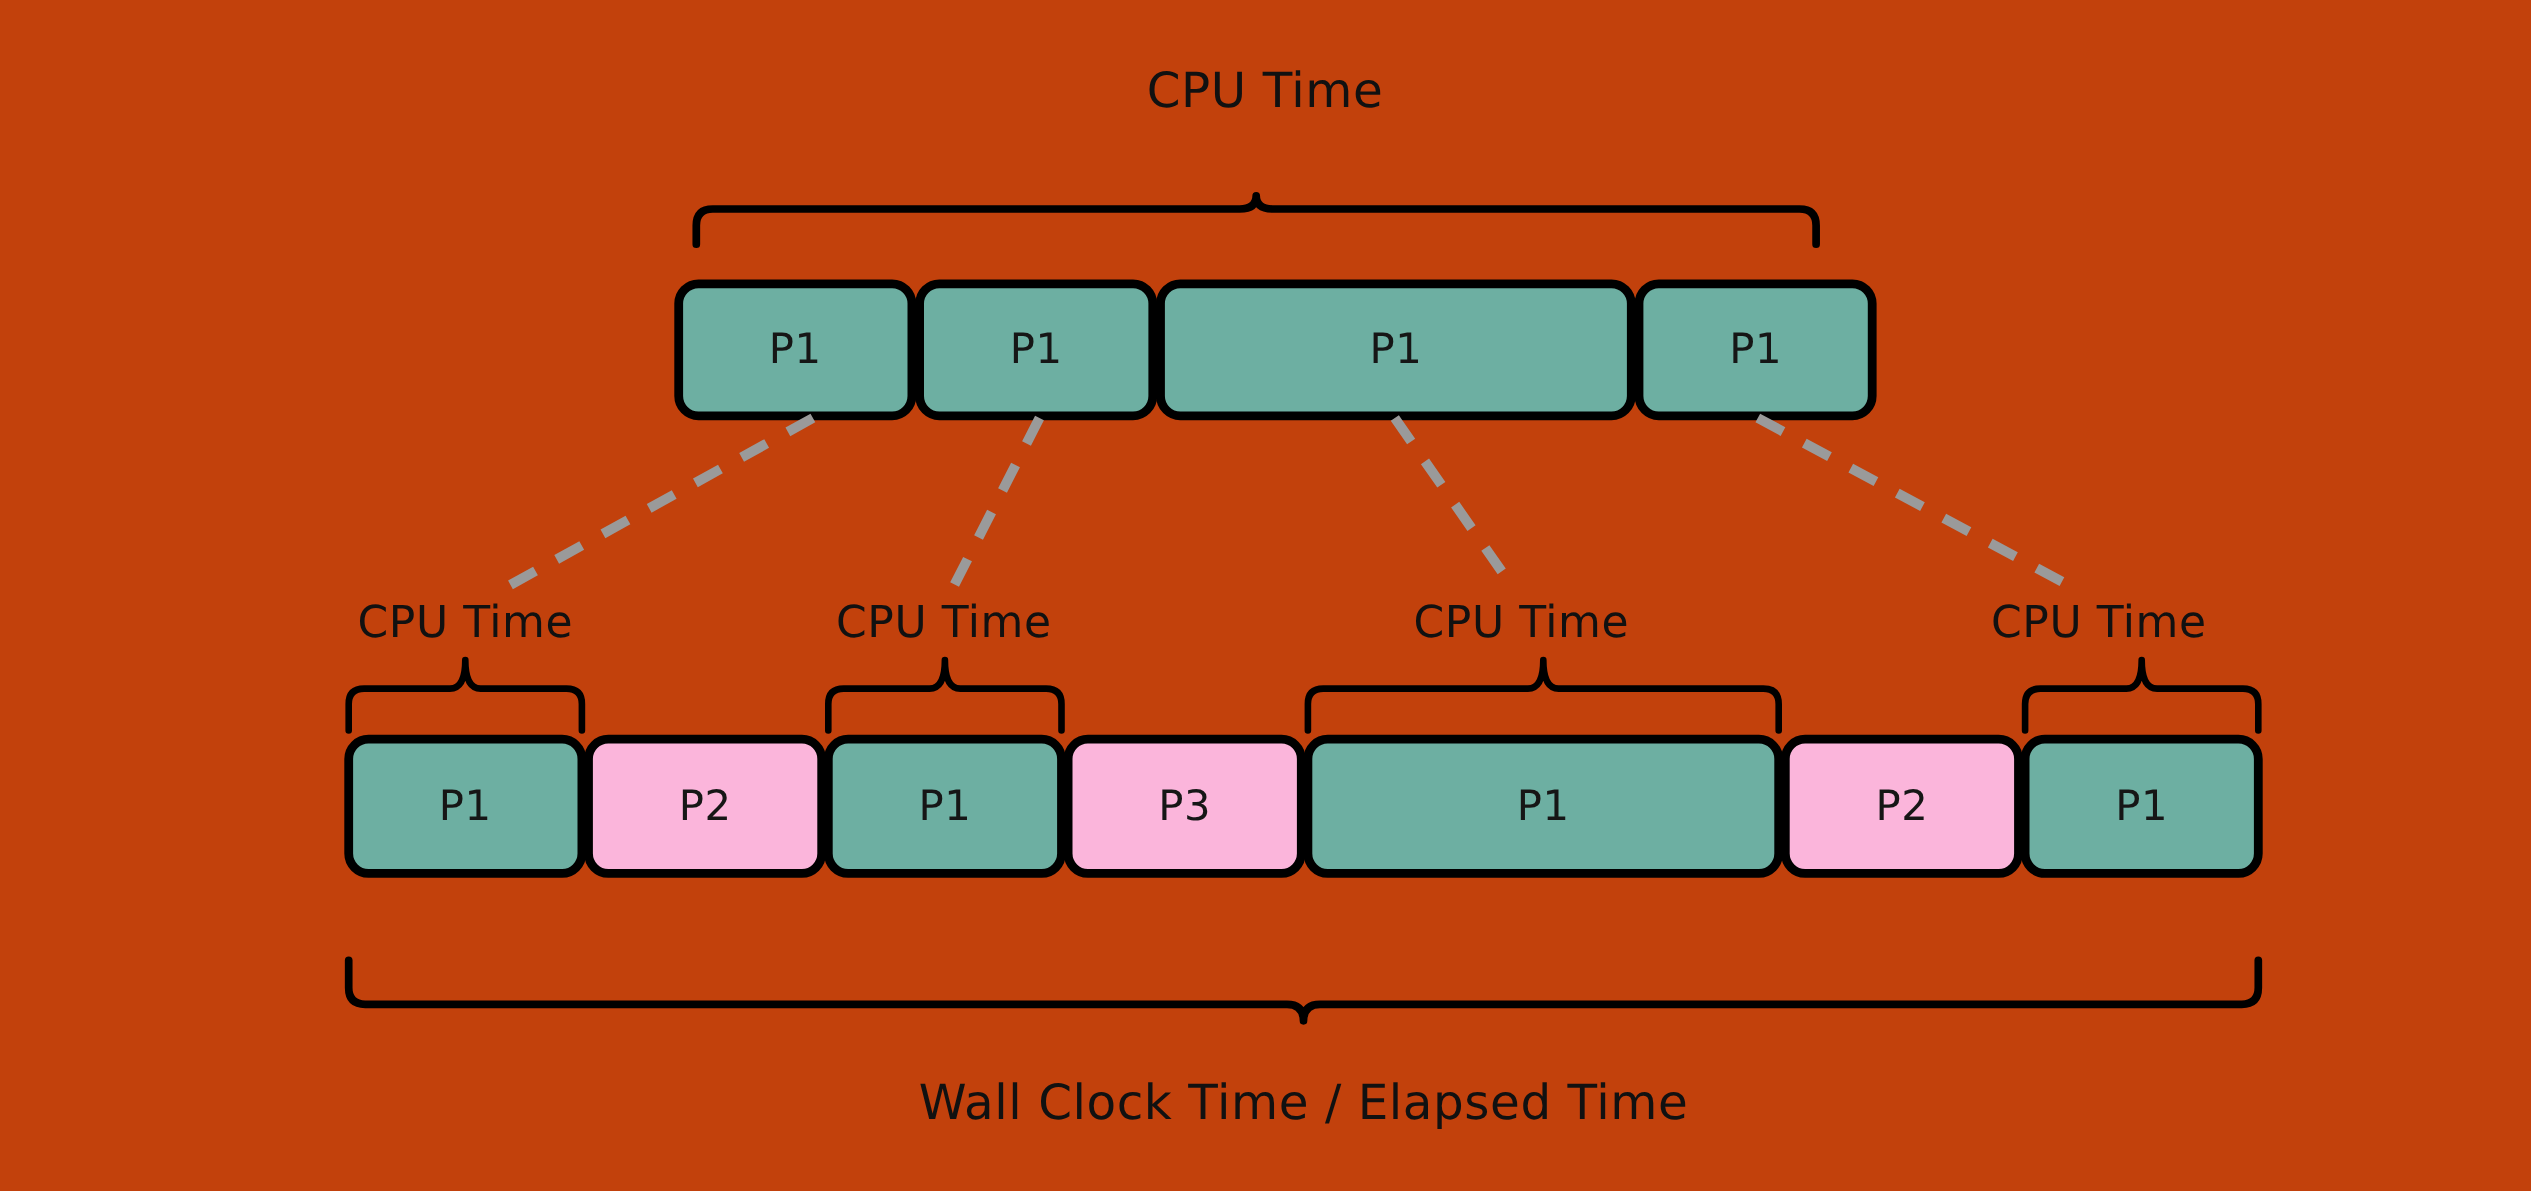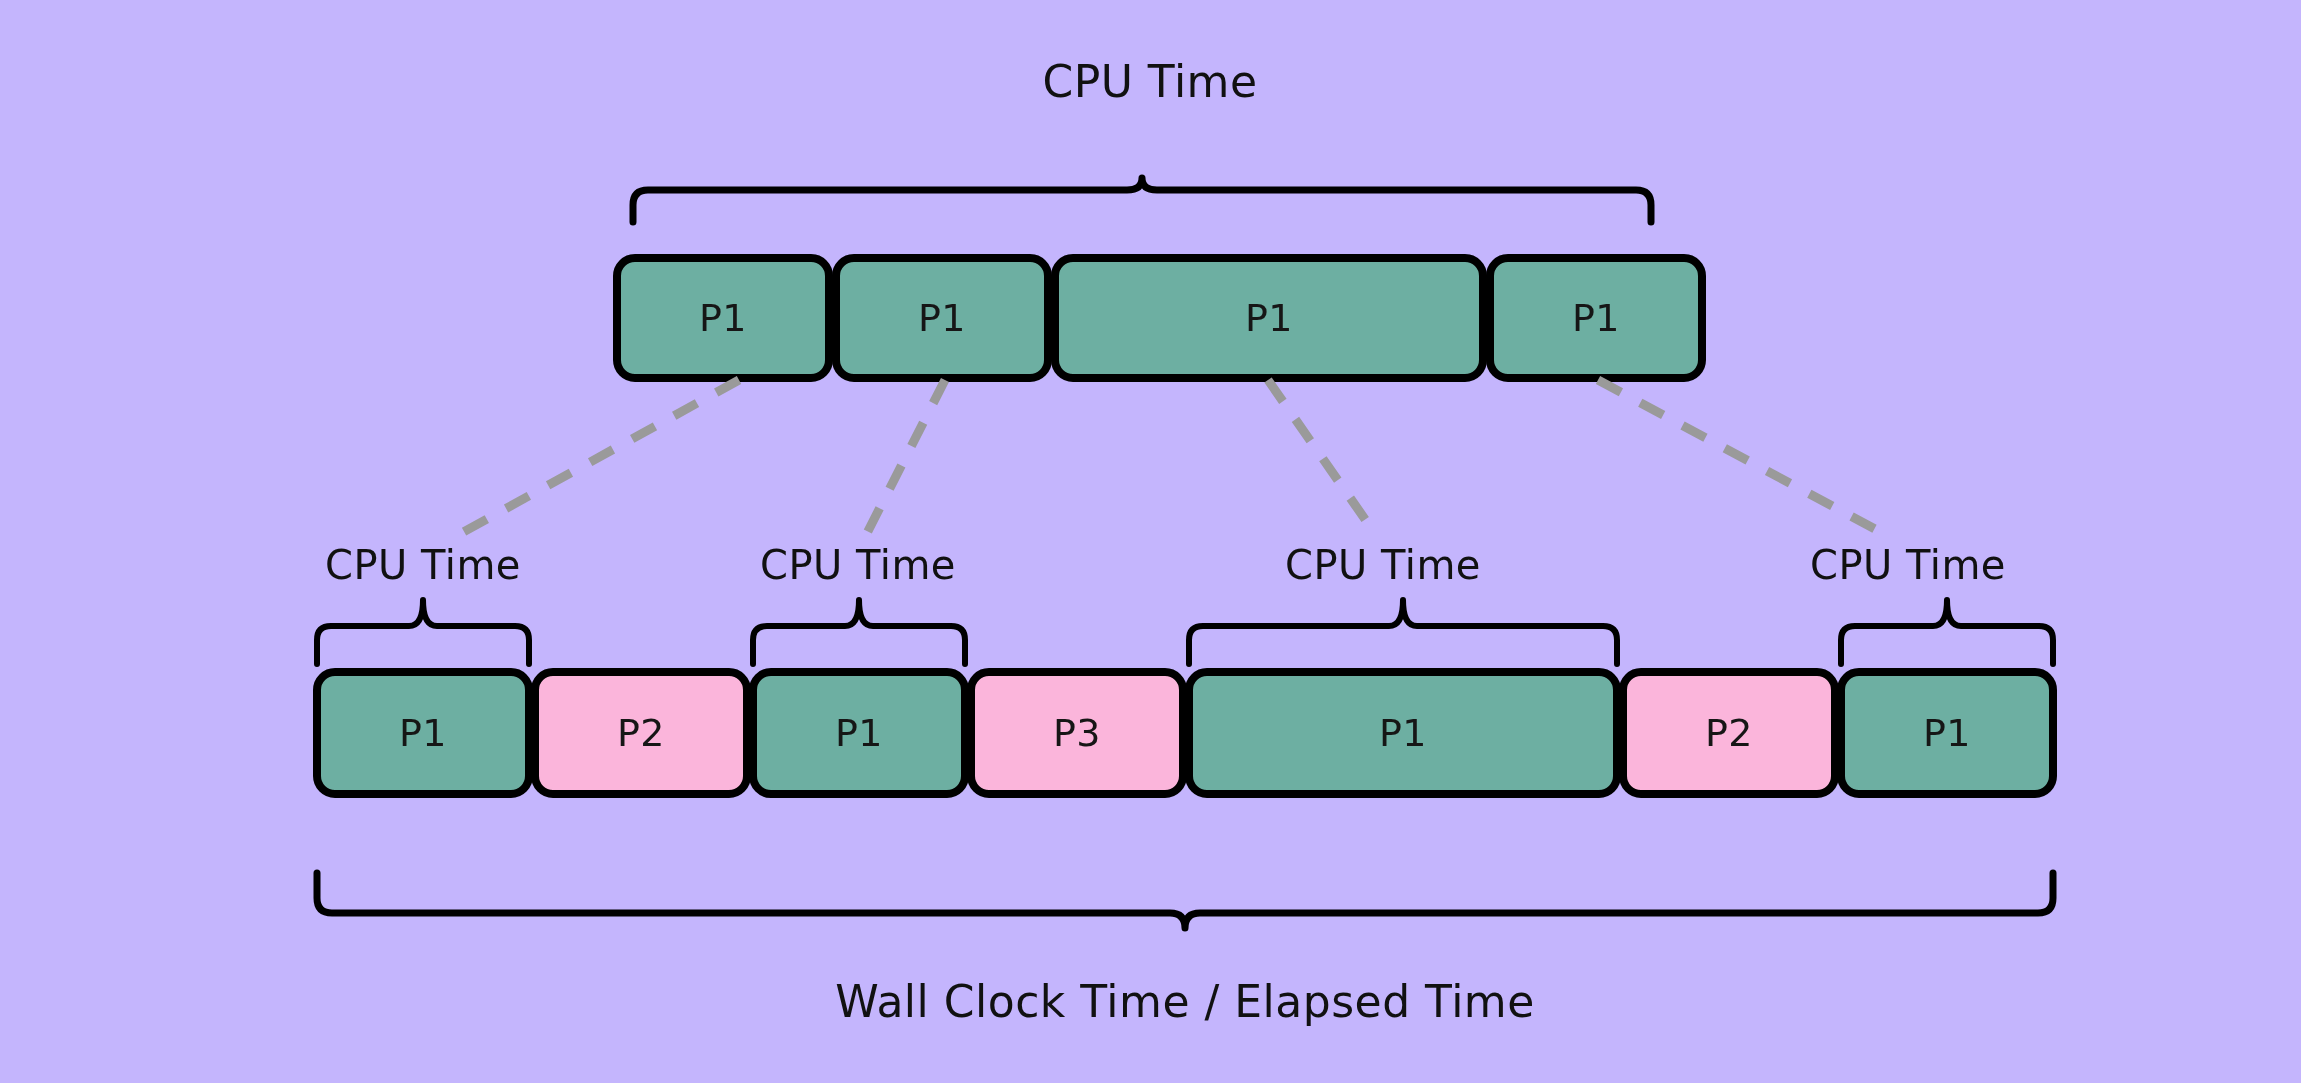--- a/index.html
+++ b/index.html
@@ -10,21 +10,21 @@
   body {
     width: 2301px;
     height: 1083px;
     font-family: "DejaVu Sans", sans-serif;
     overflow: hidden;
   }
   #diagram-root {
     position: relative;
     width: 2301px;
     height: 1083px;
-    background: #c4b5fd;
+    background: #c2410c;
     text-align: right;
   }
   svg.canvas {
     position: absolute;
     left: 0;
     top: 0;
     width: 2301px;
     height: 1083px;
     display: block;
   }

